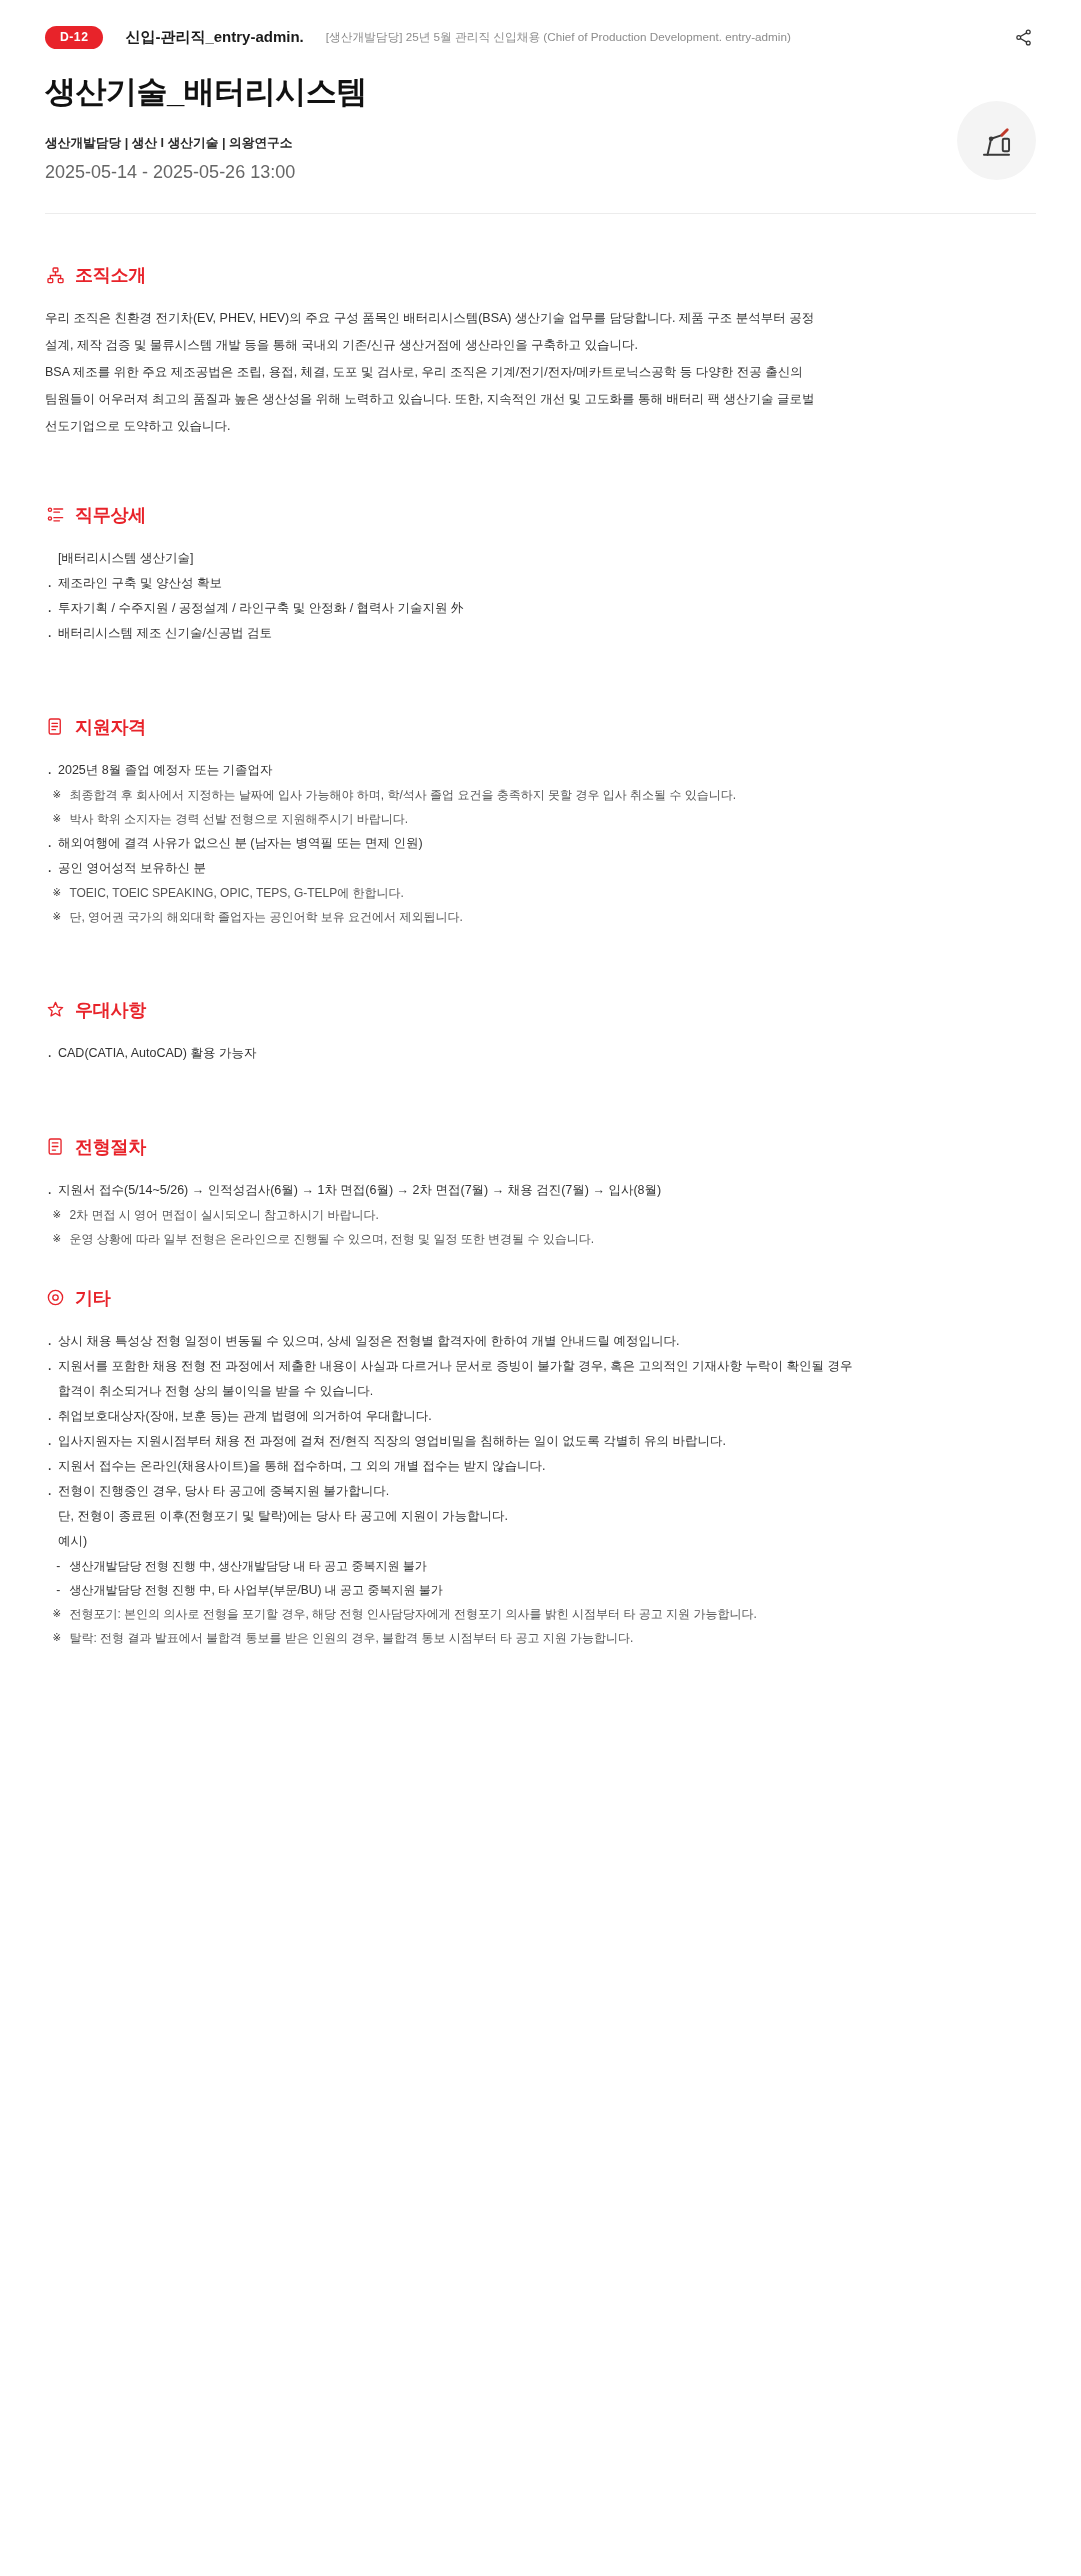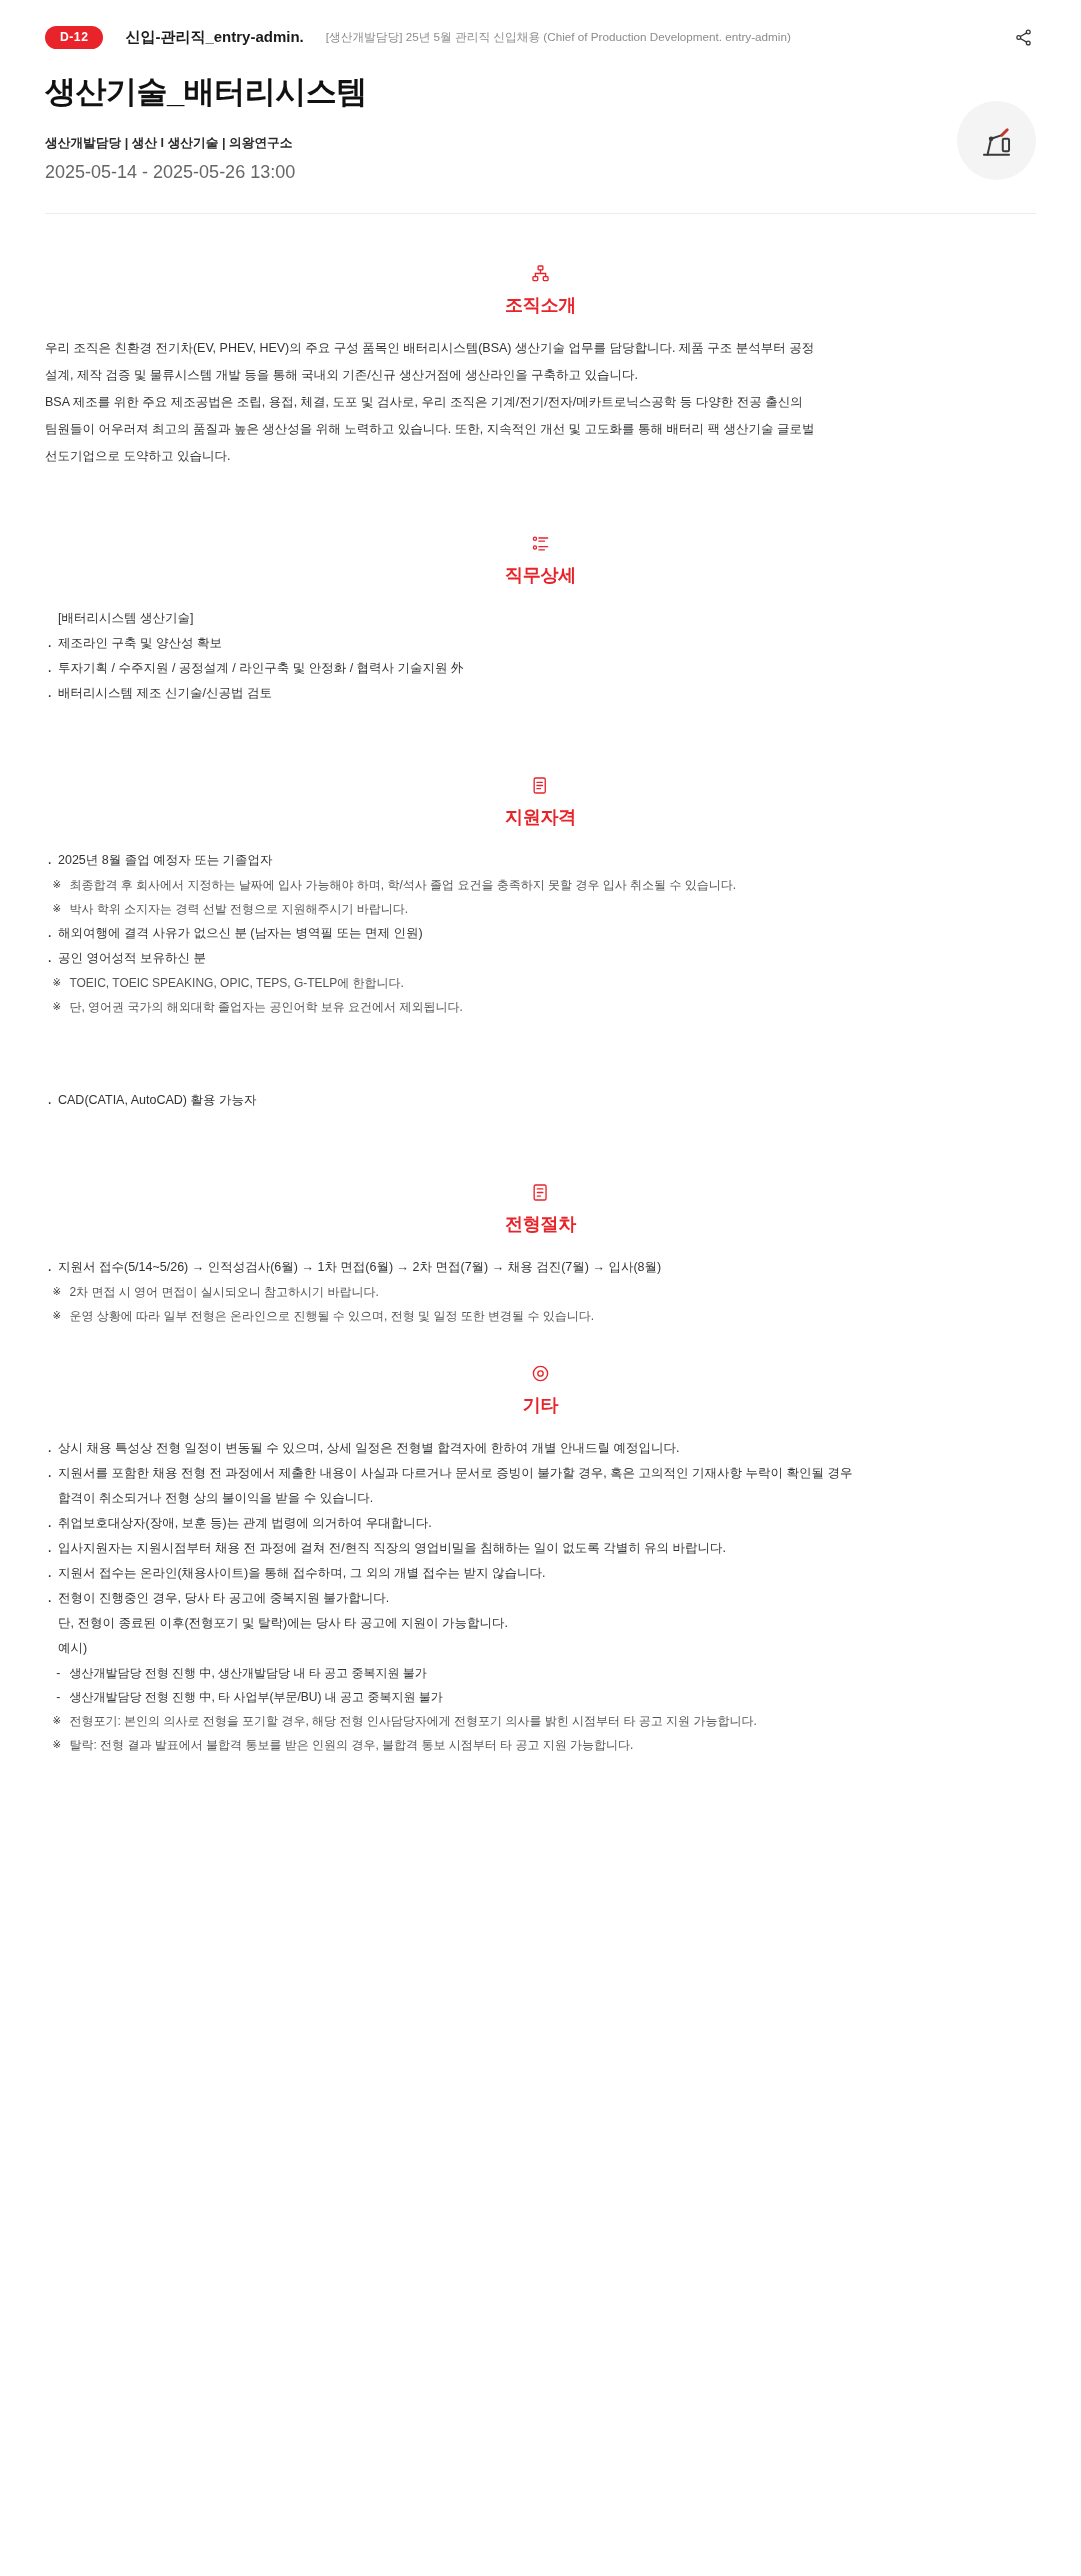--- a/index.html
+++ b/index.html
@@ -94,21 +94,20 @@
     border-top: 0.9px solid #ececec;
     margin: 30px 0 0 0;
   }
 
   
   .section { margin-top: 49px; }
   .section-head {
     display: flex;
     align-items: center;
     gap: 9.4px;
-    flex-direction: column;
   }
   .section-icon {
     width: 20.7px; height: 20.7px;
     display: flex; align-items: center; justify-content: center;
   }
   .section-title {
     font-size: 18px;
     font-weight: bold;
     color: #e8232a;
     letter-spacing: -0.3px;
@@ -262,20 +261,28 @@
         <li class="note">박사 학위 소지자는 경력 선발 전형으로 지원해주시기 바랍니다.</li>
         <li>해외여행에 결격 사유가 없으신 분 (남자는 병역필 또는 면제 인원)</li>
         <li>공인 영어성적 보유하신 분</li>
         <li class="note">TOEIC, TOEIC SPEAKING, OPIC, TEPS, G-TELP에 한합니다.</li>
         <li class="note">단, 영어권 국가의 해외대학 졸업자는 공인어학 보유 요건에서 제외됩니다.</li>
       </ul>
     </div>
   </div>
 
   <div class="section" style="margin-top:69px">
+    <div class="section-head">
+      <span class="section-icon">
+        <svg width="19" height="19" viewBox="0 0 24 24" fill="none" stroke="#e8232a" stroke-width="1.7" stroke-linecap="round" stroke-linejoin="round">
+          <path d="M12 3 L14.6 9 L21 9.6 L16.2 13.8 L17.7 20 L12 16.7 L6.3 20 L7.8 13.8 L3 9.6 L9.4 9 Z"></path>
+        </svg>
+      </span>
+      <span class="section-title">우대사항</span>
+    </div>
     <div class="section-body">
       <ul class="bullets">
         <li>CAD(CATIA, AutoCAD) 활용 가능자</li>
       </ul>
     </div>
   </div>
 
   <div class="section" style="margin-top:69px">
     <div class="section-head">
       <span class="section-icon">

